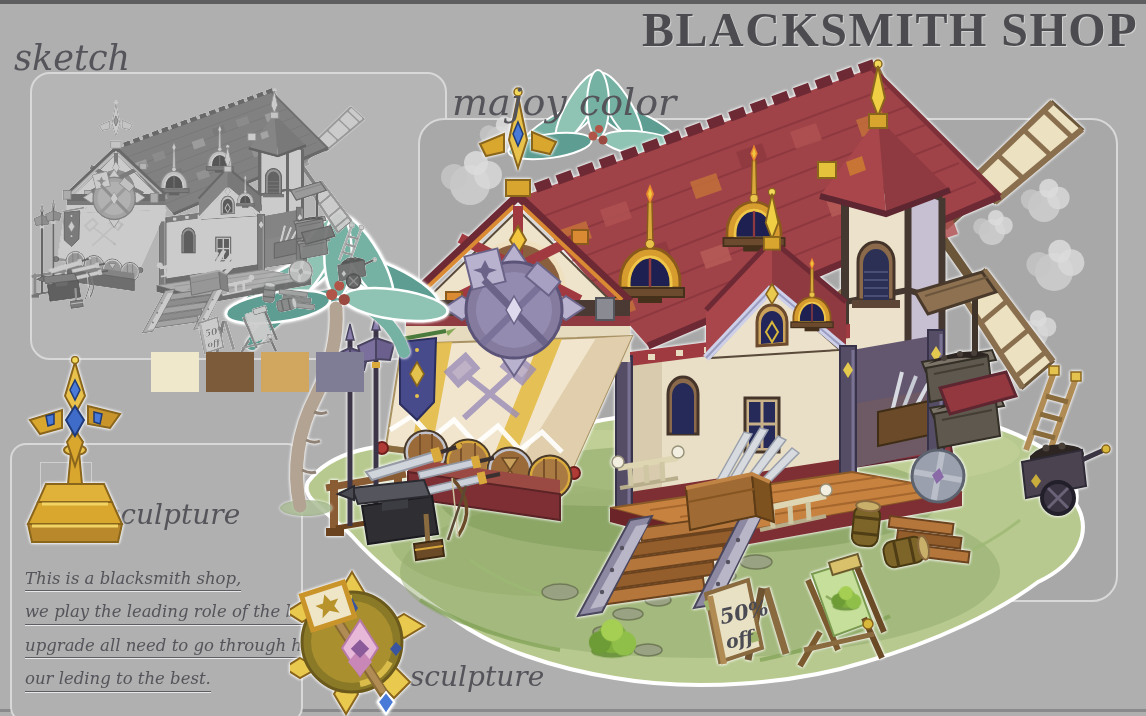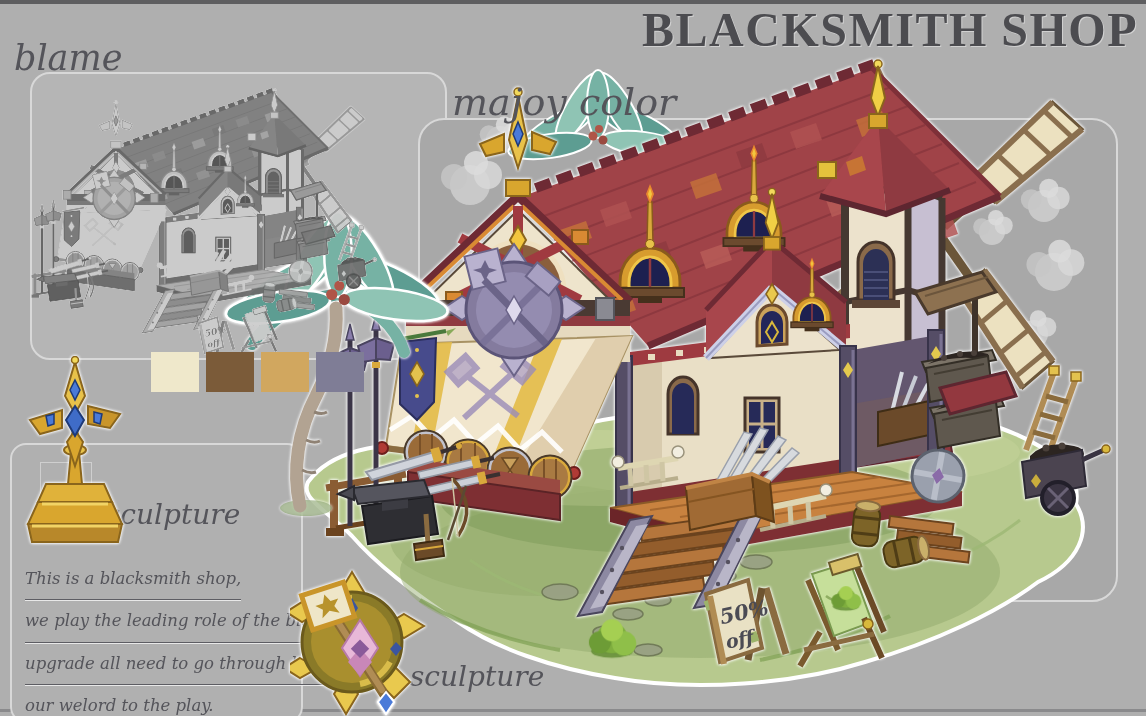--- a/index.html
+++ b/index.html
@@ -22,21 +22,21 @@
     letter-spacing:1.5px;color:#4c4c50;text-shadow:1px 1px 0 rgba(228,228,228,.65);
   }
   .label{position:absolute;z-index:5}
   #label-sketch{left:14px;top:38px;font-size:35px}
   #label-major{left:452px;top:80px;font-size:38px}
   #label-sculpt-left{left:106px;top:498px;font-size:28px}
   #label-sculpt-bottom{left:410px;top:660px;font-size:28px}
   #swatches{position:absolute;left:151px;top:352px;display:flex;gap:7px;z-index:5}
   .swatch{width:48px;height:40px}
   #note{position:absolute;left:25px;top:570px;width:272px;z-index:5}
-  .note-line{display:table;font-size:16.5px;line-height:1.12;margin-bottom:12px;padding-bottom:11px;
+  .note-line{display:table;font-size:16.5px;line-height:1.12;margin-bottom:12px;padding-bottom:2px;
     border-bottom:1px solid #5d5d63;box-shadow:0 1px 0 rgba(242,242,242,.85);white-space:nowrap}
   #scene-svg{position:absolute;left:0;top:0;z-index:2}
   .sticker{filter:drop-shadow(0 0 1.6px rgba(255,255,255,.9)) drop-shadow(0 0 1px rgba(255,255,255,.8))}
   .sketchified{filter:grayscale(1) brightness(1.45) contrast(0.6) opacity(0.95)}
   .sculpt{position:absolute;z-index:6;filter:drop-shadow(0 0 1.6px rgba(255,255,255,.95)) drop-shadow(0 0 1px rgba(255,255,255,.85))}
   #sculpture-left{left:16px;top:356px}
   #sculpture-bottom{left:290px;top:570px}
   text{user-select:none}
 </style>
 </head>
@@ -44,37 +44,37 @@
 
 <div id="top-bar" class="bar"></div>
 <div id="bottom-bar" class="bar"></div>
 
 <div id="sketch-panel" class="panel"></div>
 <div id="major-panel" class="panel"></div>
 <div id="note-panel" class="panel"></div>
 <div id="decor-square" class="panel"></div>
 
 <h1 id="title">BLACKSMITH SHOP</h1>
-<div id="label-sketch" class="label script">blame</div>
+<div id="label-sketch" class="label script">sketch</div>
 <div id="label-major" class="label script">majoy color</div>
 <div id="label-sculpt-left" class="label script">sculpture</div>
 <div id="label-sculpt-bottom" class="label script">sculpture</div>
 
 <div id="swatches">
   <div class="swatch" style="background: rgb(239, 232, 203);"></div>
   <div class="swatch" style="background: rgb(123, 91, 57);"></div>
   <div class="swatch" style="background: rgb(209, 167, 95);"></div>
   <div class="swatch" style="background: rgb(127, 125, 150);"></div>
 </div>
 
 <div id="note">
   <div class="note-line script">This is a blacksmith shop,</div>
   <div class="note-line script">we play the leading role of the blame to</div>
   <div class="note-line script">upgrade all need to go through here.leding</div>
-  <div class="note-line script">our welord to the play.</div>
+  <div class="note-line script">our leding to the best.</div>
 </div>
 
 <svg id="scene-svg" width="1146" height="716" viewBox="0 0 1146 716">
 <defs>
   <g id="puff">
     <circle cx="0" cy="0" r="20" fill="#cfcfcf" opacity=".85"></circle>
     <circle cx="18" cy="-10" r="14" fill="#d8d8d8" opacity=".85"></circle>
     <circle cx="-16" cy="-8" r="13" fill="#c7c7c7" opacity=".8"></circle>
     <circle cx="6" cy="-22" r="12" fill="#dcdcdc" opacity=".85"></circle>
   </g>

